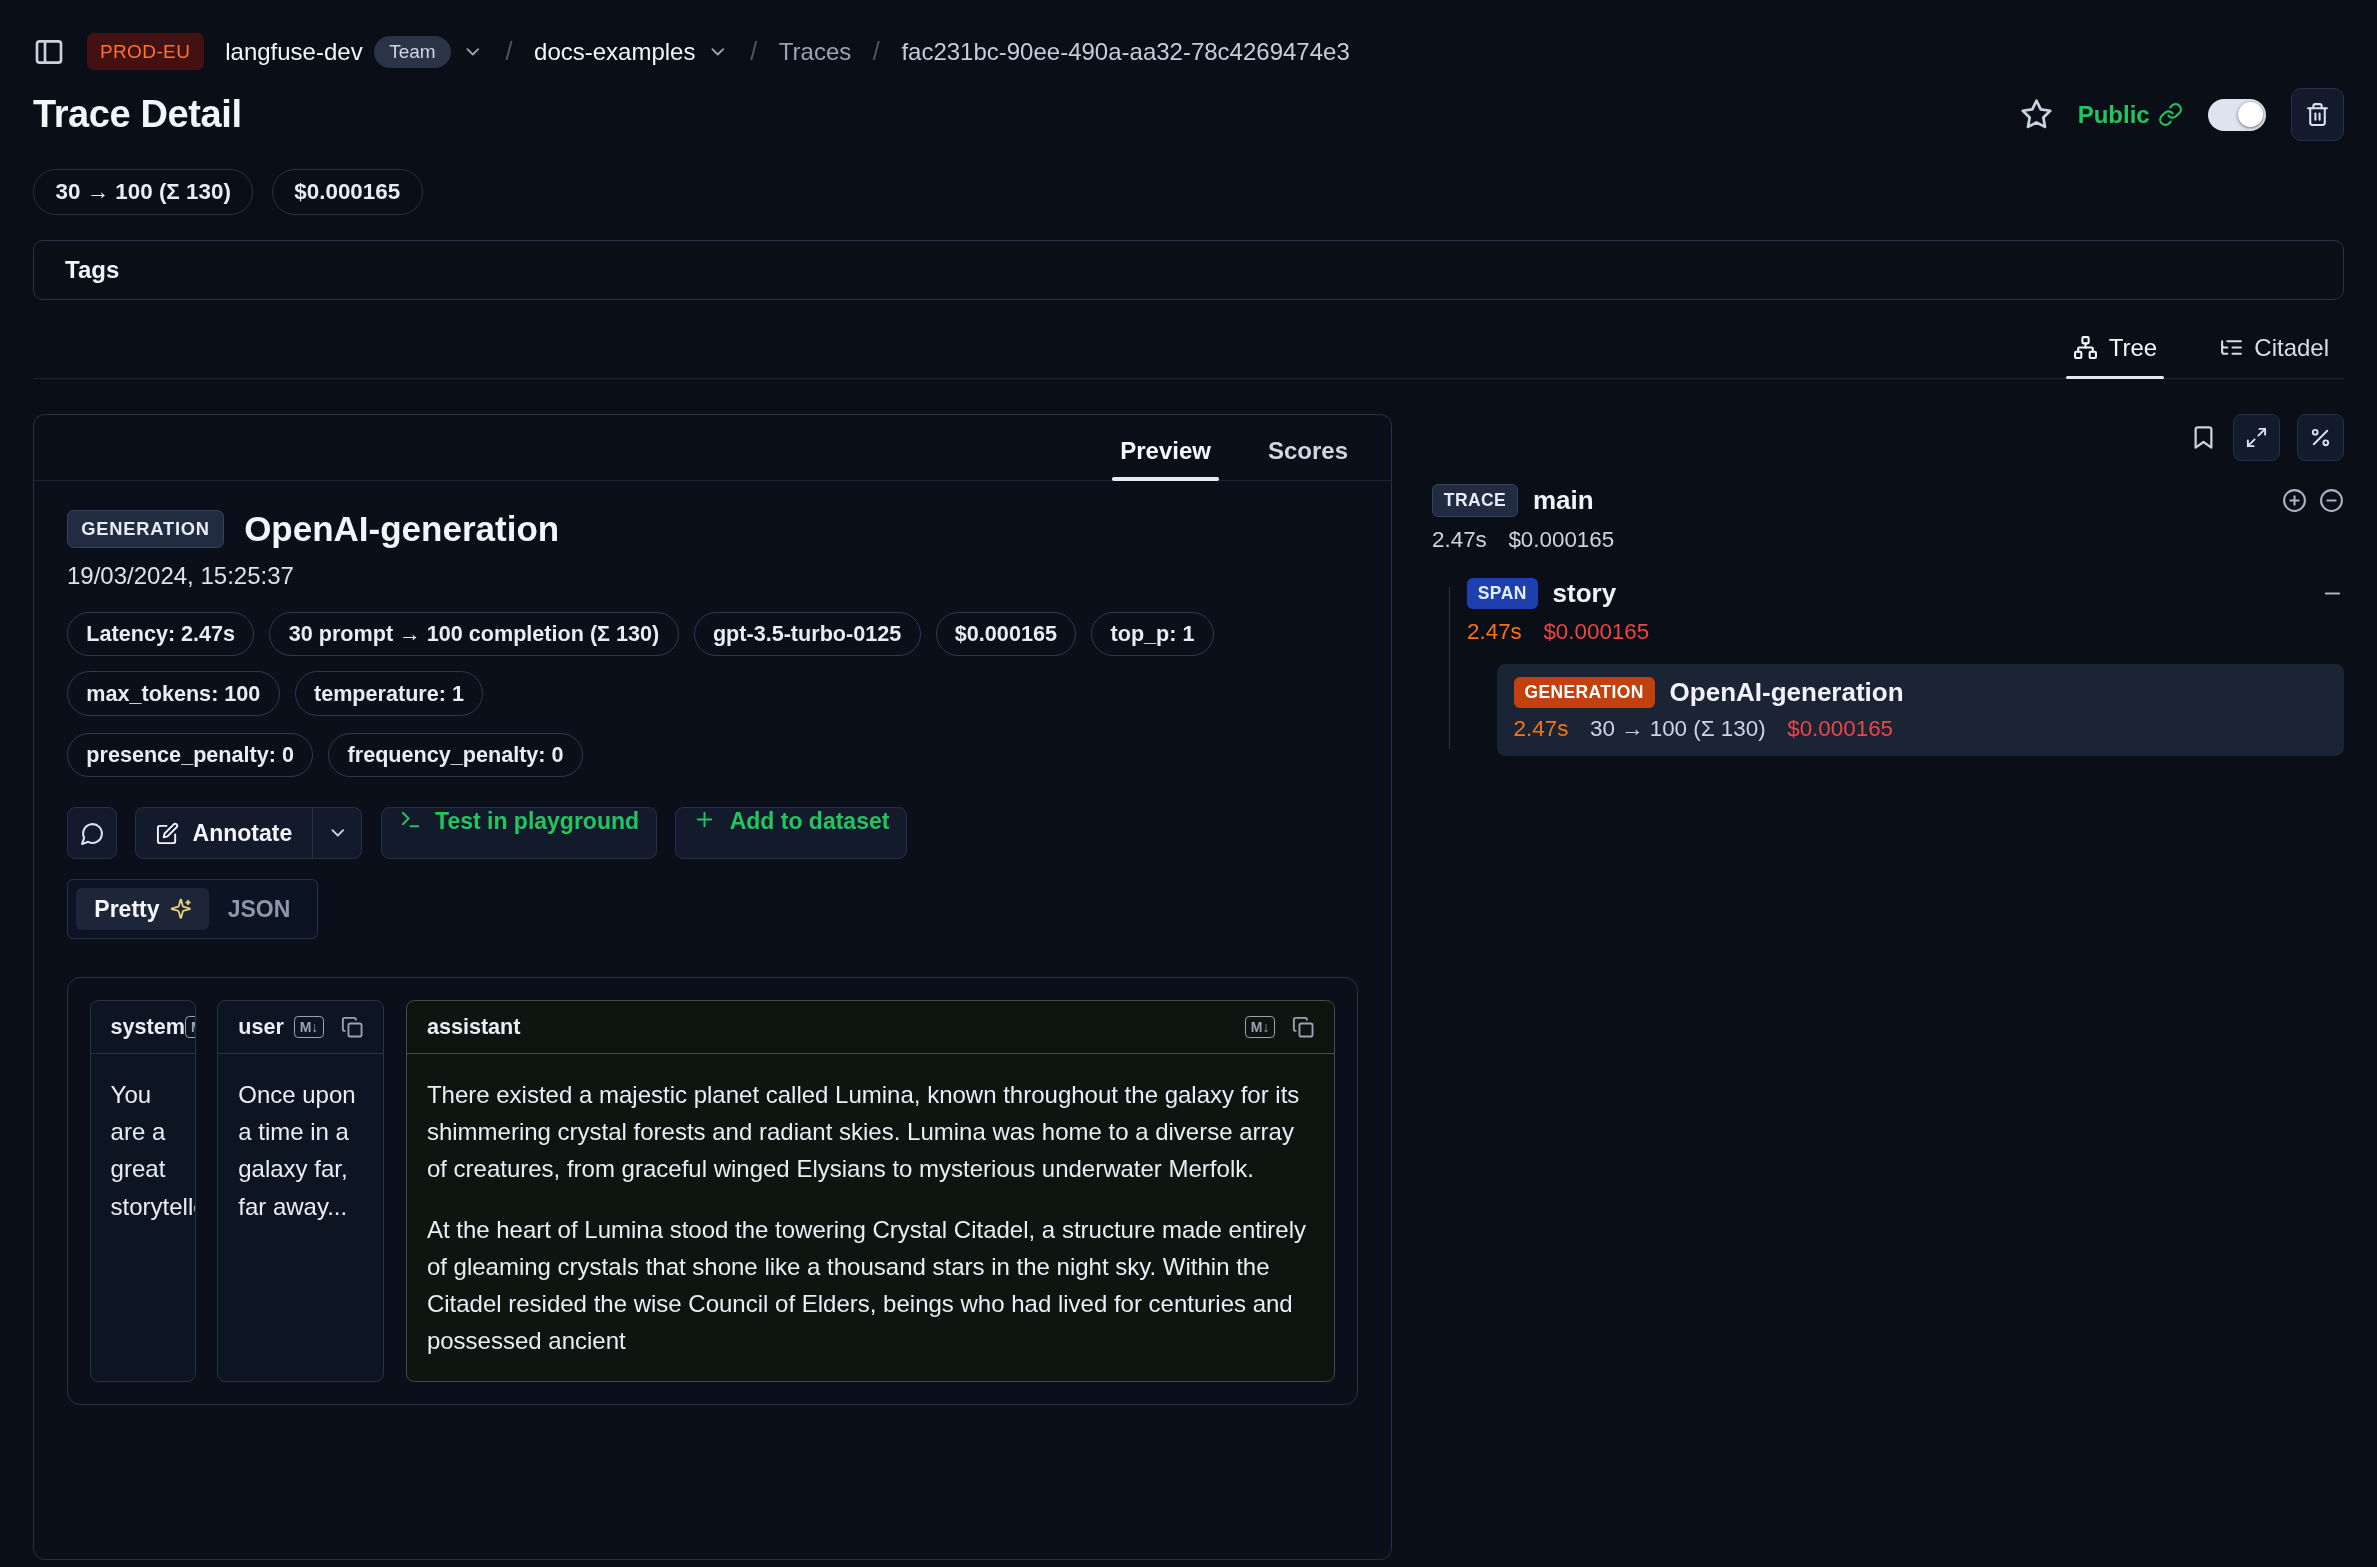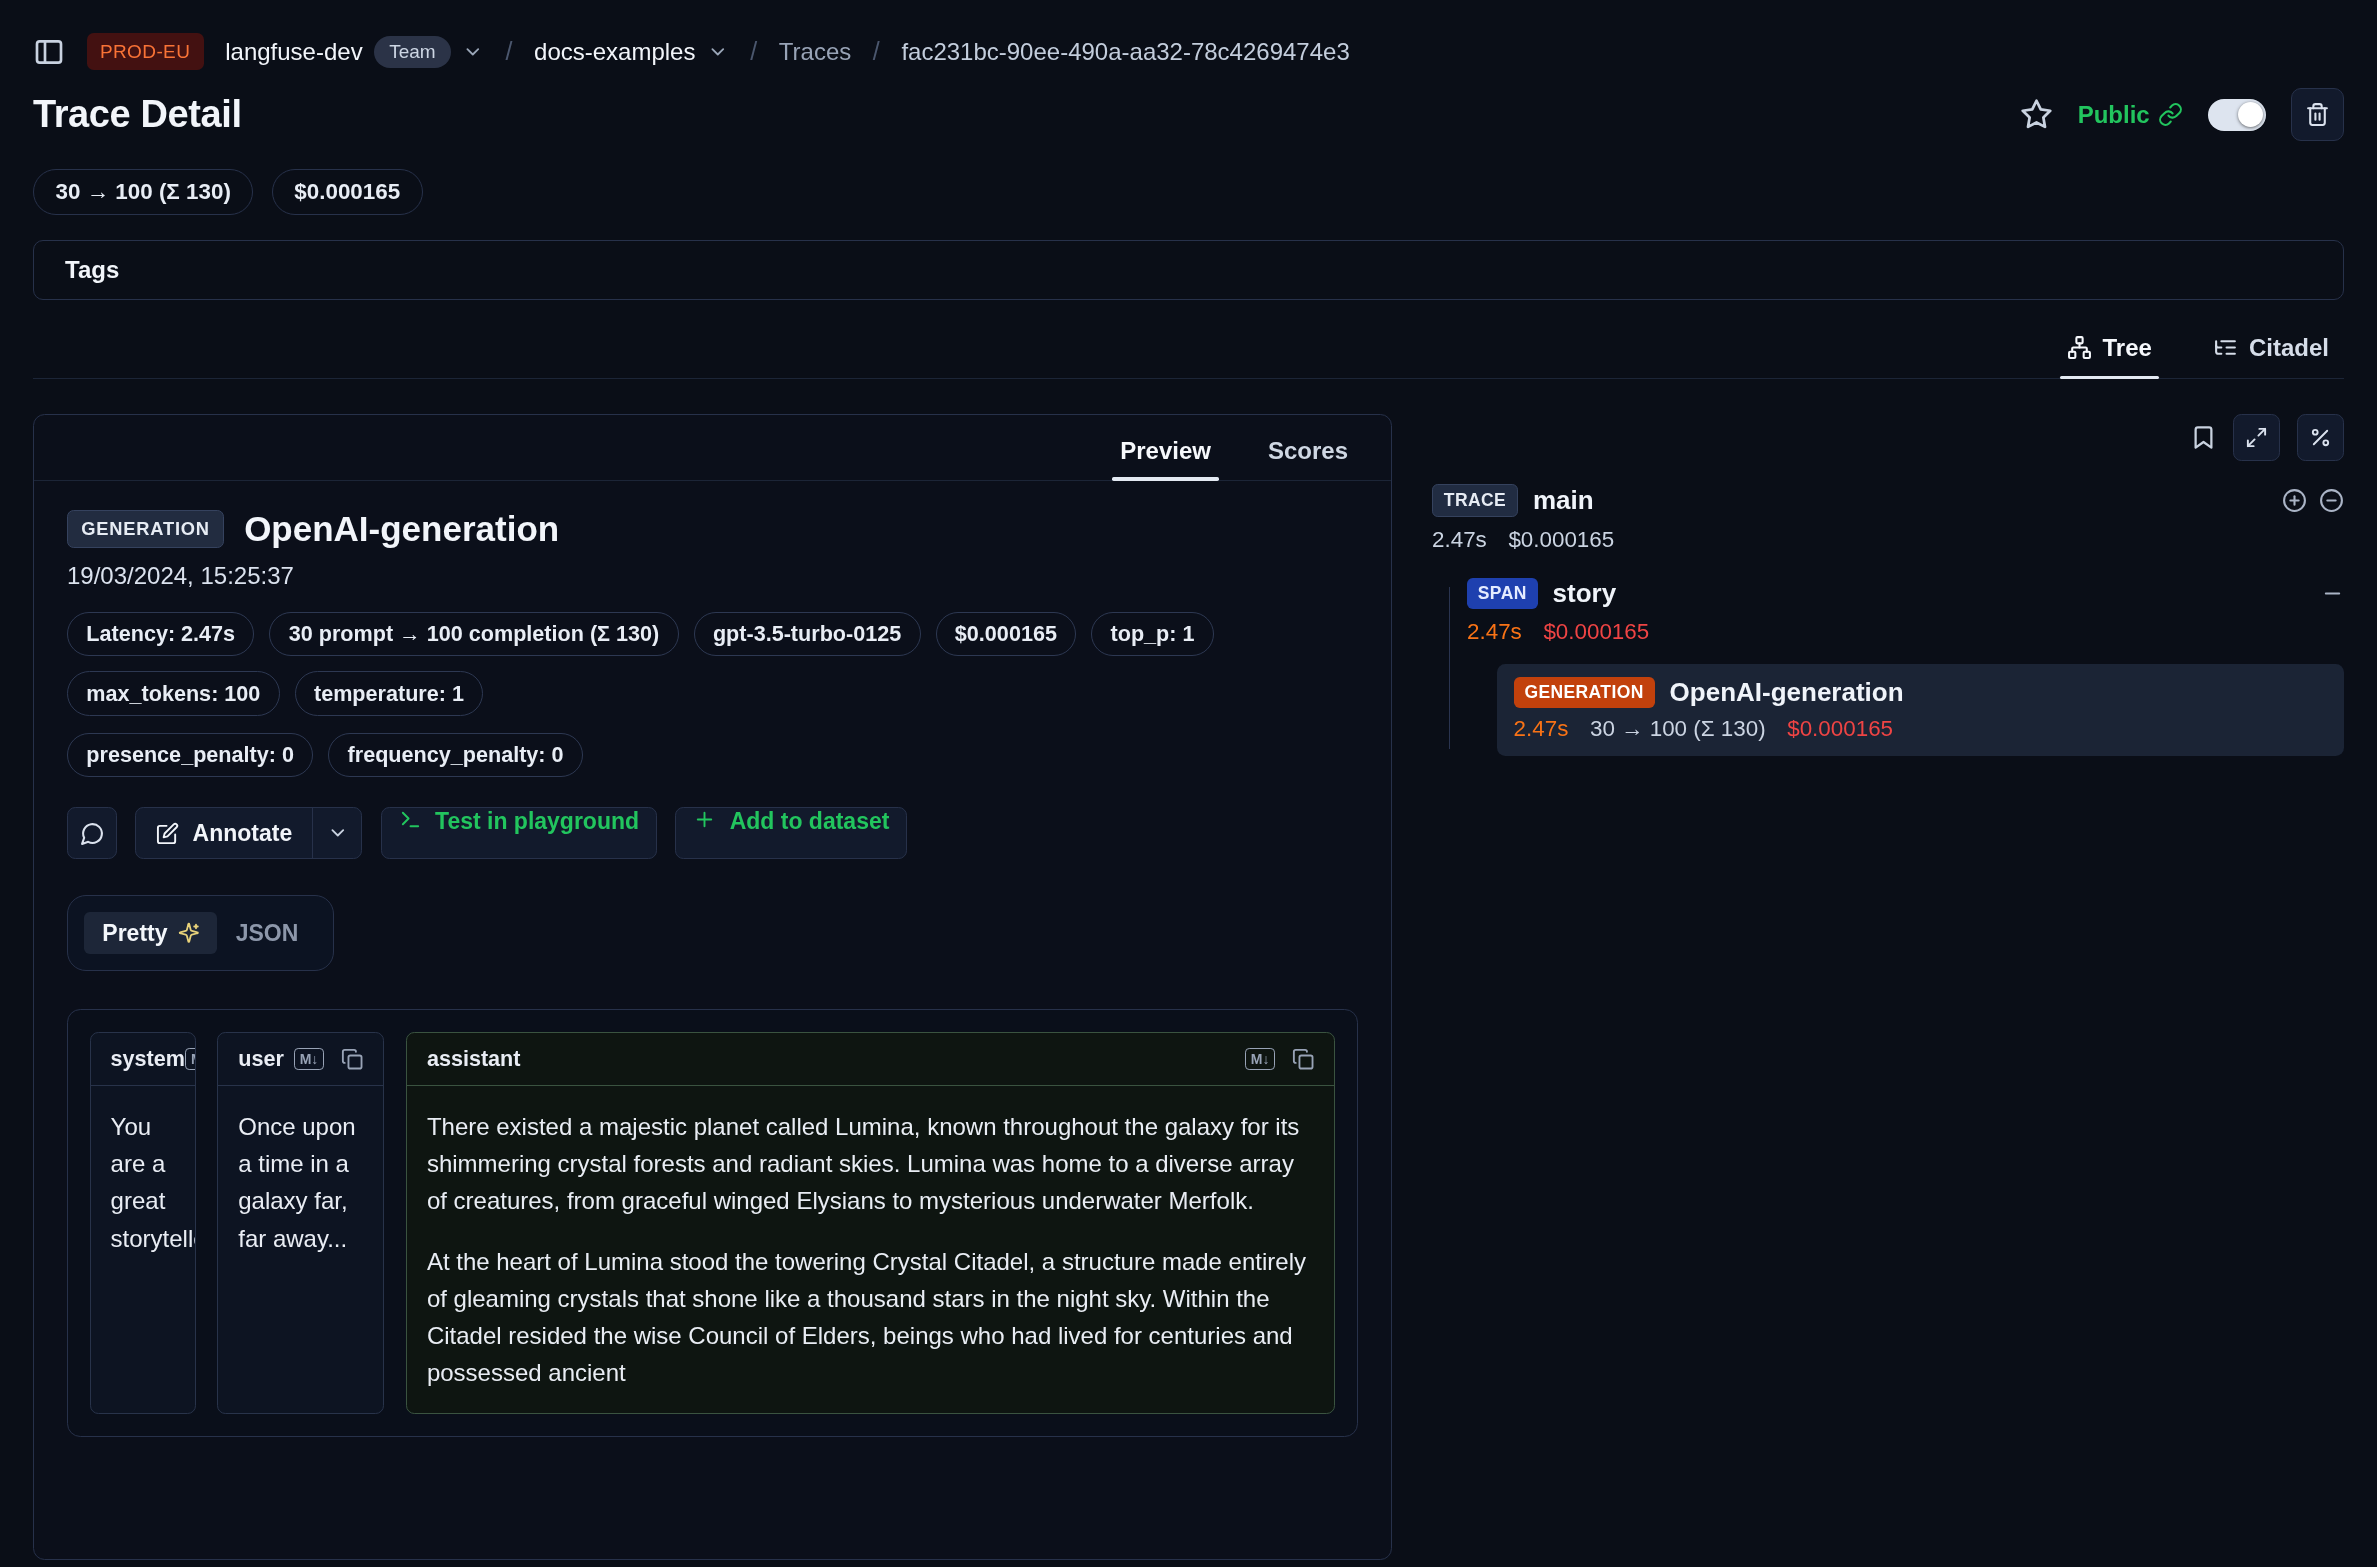--- a/index.html
+++ b/index.html
@@ -52,21 +52,21 @@
   
   .summary-row{display:flex;gap:18.3px;margin-top:28px}
   .big-pill{border:0.8px solid var(--border);border-radius:830px;padding:9.1px 21.6px;font-size:22.4px;font-weight:600;color:#e8edf5}
 
   
   .tags-box{margin-top:25px;border:0.8px solid var(--border);border-radius:10px;height:60px;display:flex;align-items:center;padding:0 31px;cursor:pointer}
   .tags-label{font-weight:700;font-size:24px}
 
   
   .view-tabs{margin-top:30px;display:flex;justify-content:flex-end;gap:48px;border-bottom:0.8px solid var(--border-soft);padding:0 8.3px}
-  .view-tab{display:flex;align-items:center;gap:10.8px;padding:3.3px 6.7px 16.6px;position:relative;font-size:24px;font-weight:700;color:#d6dde9;cursor:pointer}
+  .view-tab{display:flex;align-items:center;gap:10.8px;padding:3.3px 6.7px 16.6px;position:relative;font-size:24px;font-weight:400;color:#d6dde9;cursor:pointer}
   .view-tab.active{color:#f6f8fc}
   .view-tab.active::after{content:'';position:absolute;left:0;right:0;bottom:-0.8px;height:3.3px;background:#e3e9f2;border-radius:1.7px}
 
   
   .content{display:flex;gap:40px;margin-top:35px;align-items:flex-start}
   .left-panel{width:1359px;height:1146px;border:0.8px solid var(--border);border-radius:11.6px;overflow:hidden;background:rgba(13,18,32,.35)}
   .panel-tabs{display:flex;justify-content:flex-end;gap:47px;padding:18.3px 38px 0;border-bottom:0.8px solid var(--border-soft)}
   .panel-tab{padding:3.3px 5px 15px;position:relative;font-size:24px;font-weight:600;color:#cfd7e3;cursor:pointer}
   .panel-tab.active{color:#f6f8fc}
   .panel-tab.active::after{content:'';position:absolute;left:-3.3px;right:-3.3px;bottom:-0.8px;height:3.3px;background:#e3e9f2;border-radius:1.7px}
@@ -81,21 +81,21 @@
   .pill-row.second{margin-top:16.6px}
   .pill{border:0.8px solid #2d3852;border-radius:830px;padding:8.3px 18.3px;font-size:21.6px;font-weight:600;color:#e8edf5;white-space:nowrap}
 
   .actions-row{display:flex;align-items:stretch;gap:18.3px;margin-top:30px}
   .act-btn{display:flex;gap:13.3px;background:var(--btn);border:0.8px solid var(--border);border-radius:8.3px;color:#22c55e;font-size:23px;font-weight:600;padding:0 17px;height:52px;cursor:pointer}
   .act-icon-btn{width:50px;height:52px;display:flex;align-items:center;justify-content:center;background:var(--btn);border:0.8px solid var(--border);border-radius:8.3px;color:#dbe2ee;cursor:pointer}
   .split{display:flex;align-items:stretch;background:var(--btn);border:0.8px solid var(--border);border-radius:8.3px;overflow:hidden}
   .split .main-part{display:flex;align-items:center;gap:13.3px;padding:0 20px;font-size:23px;font-weight:600;cursor:pointer}
   .split .chev-part{display:flex;align-items:center;padding:0 13.3px;border-left:0.8px solid var(--border);color:#c9d2e0;cursor:pointer}
 
-  .seg-toggle{display:inline-flex;margin-top:36px;border:0.8px solid var(--border);border-radius:19px;background:#0c1322;overflow:hidden;padding:16px}
+  .seg-toggle{display:inline-flex;margin-top:20px;border:0.8px solid var(--border);border-radius:6px;background:#0c1322;overflow:hidden;padding:8px}
   .seg{display:flex;align-items:center;gap:10px;padding:0 18.3px;height:42px;font-size:23px;font-weight:600;color:#8d97aa;border-radius:5.8px;cursor:pointer}
   .seg.active{background:#1d2638;color:#f4f7fb}
   .seg .spark{color:#e8d27a}
 
   .messages{margin-top:38px;border:0.8px solid var(--border);border-radius:13.3px;padding:21.6px;display:flex;flex-direction:row;gap:21.6px;background:rgba(10,15,28,.4)}
   .message{border:0.8px solid #28334a;border-radius:8.3px;background:#0d1422;overflow:hidden}
   .msg-header{display:flex;align-items:center;justify-content:space-between;padding:13.3px 20px}
   .msg-role{font-size:21.6px;font-weight:600;color:#e9edf4}
   .msg-icons{display:flex;align-items:center;gap:16.6px;color:#98a3b6}
   .md-badge{border:1.7px solid #98a3b6;border-radius:4.2px;font-size:14px;font-weight:700;padding:1.7px 5px;cursor:pointer}

